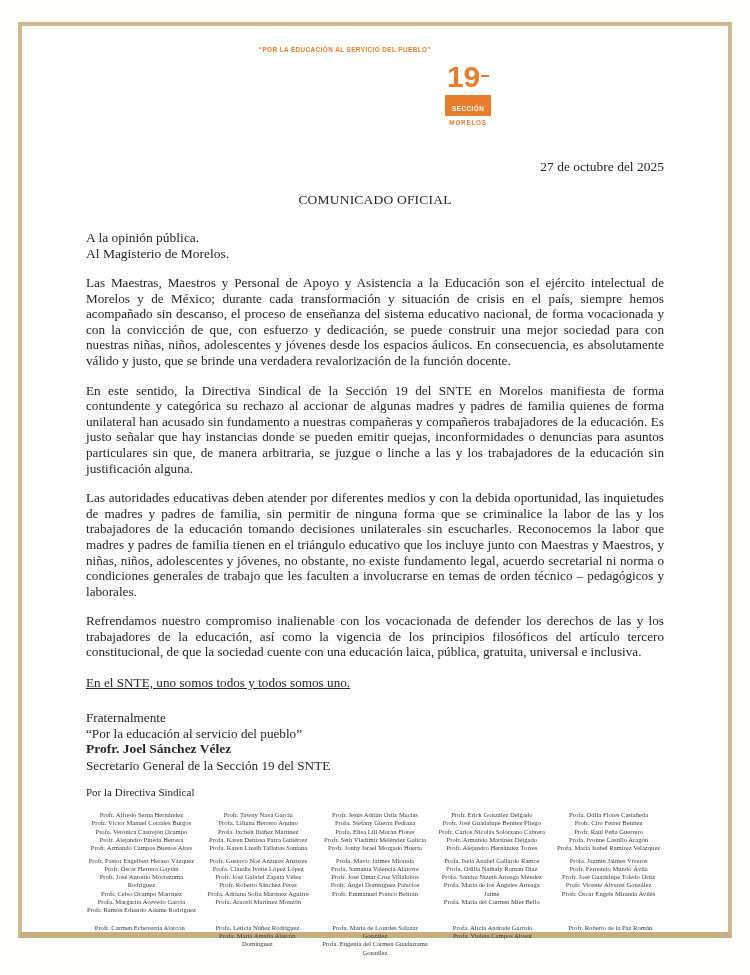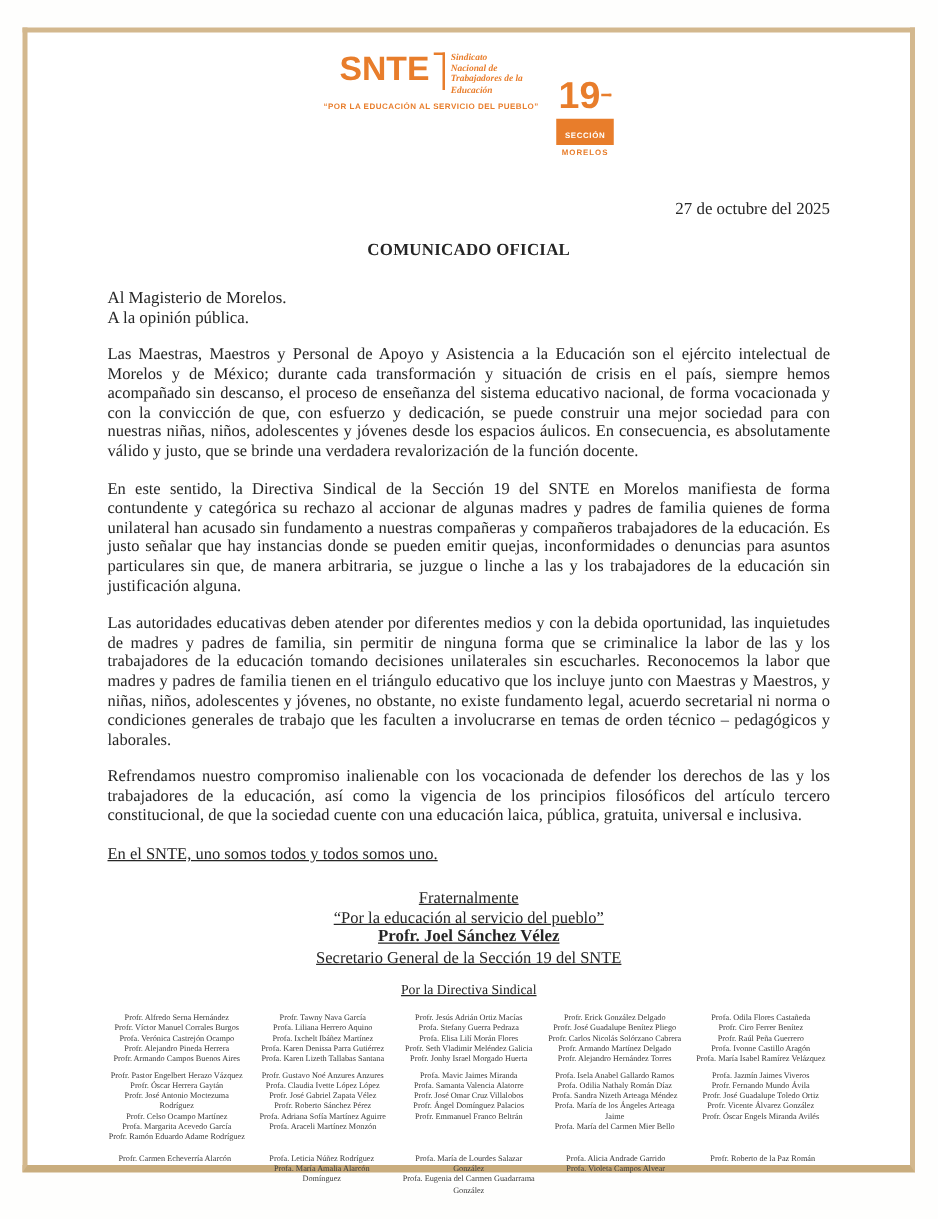--- a/index.html
+++ b/index.html
@@ -53,31 +53,31 @@
   .seccion-box span{
     color:#ffffff;font-family:"Liberation Sans",sans-serif;
     font-weight:bold;font-size:6.3px;letter-spacing:.5px;
   }
   .morelos{
     font-family:"Liberation Sans",sans-serif;
     font-weight:bold;font-size:6.3px;letter-spacing:.8px;margin-top:3px;
   }
   
   .date-line{text-align:right;font-size:13.5px;margin-top:33px;}
-  .doc-title{text-align:center;font-size:13.5px;font-weight:bold;margin-top:17px;letter-spacing:.2px;}
+  .doc-title{text-align:center;font-size:13.5px;font-weight:normal;margin-top:17px;letter-spacing:.2px;}
   .addressees{margin-top:22px;font-size:13.5px;line-height:15.5px;}
   
   .para{
     font-size:13.2px;line-height:15.6px;text-align:justify;margin-top:14px;
     text-justify:inter-word;
   }
   .para b{font-weight:normal;}
   .closing{font-size:13.2px;margin-top:15px;text-decoration:underline;}
   
-  .center{text-align:center;text-decoration:underline;}
+  .center{}
   .fraternal{font-size:13.2px;margin-top:19px;line-height:15.5px;}
   .sig-name{font-size:13.5px;font-weight:bold;}
   .sig-role{font-size:13.2px;margin-top:1px;}
   .directiva-heading{font-size:11px;margin-top:12px;}
   
   .name-columns{display:flex;justify-content:space-between;gap:6px;margin-top:13px;}
   .name-col{flex:1;text-align:center;}
   .name-line{font-size:6.6px;line-height:8.3px;color:#3a3a3a;}
   .name-col .name-line:nth-child(6){margin-top:4px;}
   .gov-heading{font-size:13.2px;margin-top:6px;}
@@ -86,47 +86,39 @@
   .gov-col .name-line{font-size:6.6px;line-height:8.3px;}
 </style>
 </head>
 <body>
 
 <div class="frame">
   <div class="content">
 
     <div class="logo">
       <div class="logo-left">
-        <div class="logo-row">
-          <span class="snte-word">SNTE</span>
-          <span class="snte-bracket"></span>
-          <div class="logo-name">Sindicato
-Nacional de
-Trabajadores de la
-Educación</div>
-        </div>
         <div class="slogan">“POR LA EDUCACIÓN AL SERVICIO DEL PUEBLO”</div>
       </div>
       <div class="logo-right">
         <div class="n19-row">
           <span class="n19">19</span>
           <span class="n19-bracket"></span>
         </div>
         <div class="seccion-box">
           <span>SECCIÓN</span>
         </div>
         <div class="morelos">MORELOS</div>
       </div>
     </div>
 
     <div class="date-line">27 de octubre del 2025</div>
     <div class="doc-title">COMUNICADO OFICIAL</div>
     <div class="addressees">
+      <div>A la opinión pública.</div>
       <div>Al Magisterio de Morelos.</div>
-      <div>A la opinión pública.</div>
     </div>
 
     <div class="para"><b>Las Maestras, Maestros y Personal de Apoyo y Asistencia a la Educación son el ejército intelectual de Morelos y de México</b><span>; durante cada transformación y situación de crisis en el país, siempre hemos acompañado sin descanso, el proceso de enseñanza del sistema educativo nacional, de forma vocacionada y con la convicción de que, con esfuerzo y dedicación, </span><b>se puede construir una mejor sociedad para con nuestras niñas, niños, adolescentes y jóvenes</b><span> desde los espacios áulicos. En consecuencia, es absolutamente válido y justo, que se brinde una </span><b>verdadera revalorización de la función docente</b><span>.</span></div>
     <div class="para"><span>En este sentido, la Directiva Sindical de la Sección 19 del SNTE en Morelos </span><b>manifiesta de forma contundente y categórica su rechazo</b><span> al accionar de </span><b>algunas madres y padres de familia</b><span> quienes de forma unilateral han acusado sin fundamento a nuestras compañeras y compañeros trabajadores de la educación. Es justo señalar que </span><b>hay instancias</b><span> donde se pueden emitir quejas, inconformidades o denuncias para asuntos particulares sin que, de manera arbitraria, se juzgue o linche a las y los trabajadores de la educación sin justificación alguna.</span></div>
     <div class="para"><b>Las autoridades educativas deben atender</b><span> por diferentes medios y con la debida oportunidad, las inquietudes de madres y padres de familia, </span><b>sin permitir de ninguna forma que se criminalice la labor de las y los trabajadores de la educación</b><span> tomando decisiones unilaterales sin escucharles. </span><b>Reconocemos la labor que madres y padres de familia tienen en el triángulo educativo</b><span> que los incluye junto con Maestras y Maestros, y niñas, niños, adolescentes y jóvenes, no obstante, </span><b>no existe fundamento legal, acuerdo secretarial ni norma o condiciones generales de trabajo que les faculten a involucrarse en temas de orden técnico – pedagógicos y laborales.</b></div>
     <div class="para"><b>Refrendamos nuestro compromiso inalienable</b><span> con los vocacionada de </span><b>defender los derechos de las y los trabajadores de la educación</b><span>, así como la vigencia de los principios filosóficos del artículo tercero constitucional, de </span><b>que la sociedad cuente con una educación laica, pública, gratuita, universal e inclusiva</b><span>.</span></div>
     <div class="closing">En el SNTE, uno somos todos y todos somos uno.</div>
 
     <div class="fraternal center">
       <div>Fraternalmente</div>

